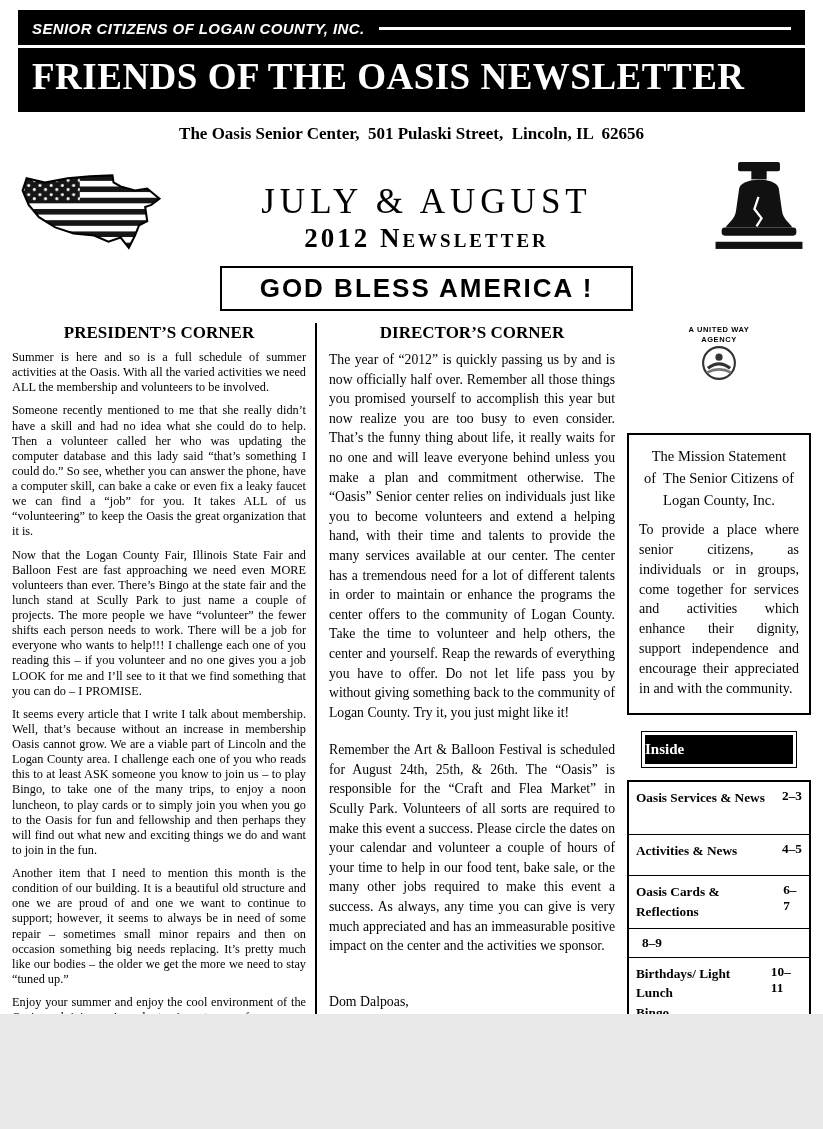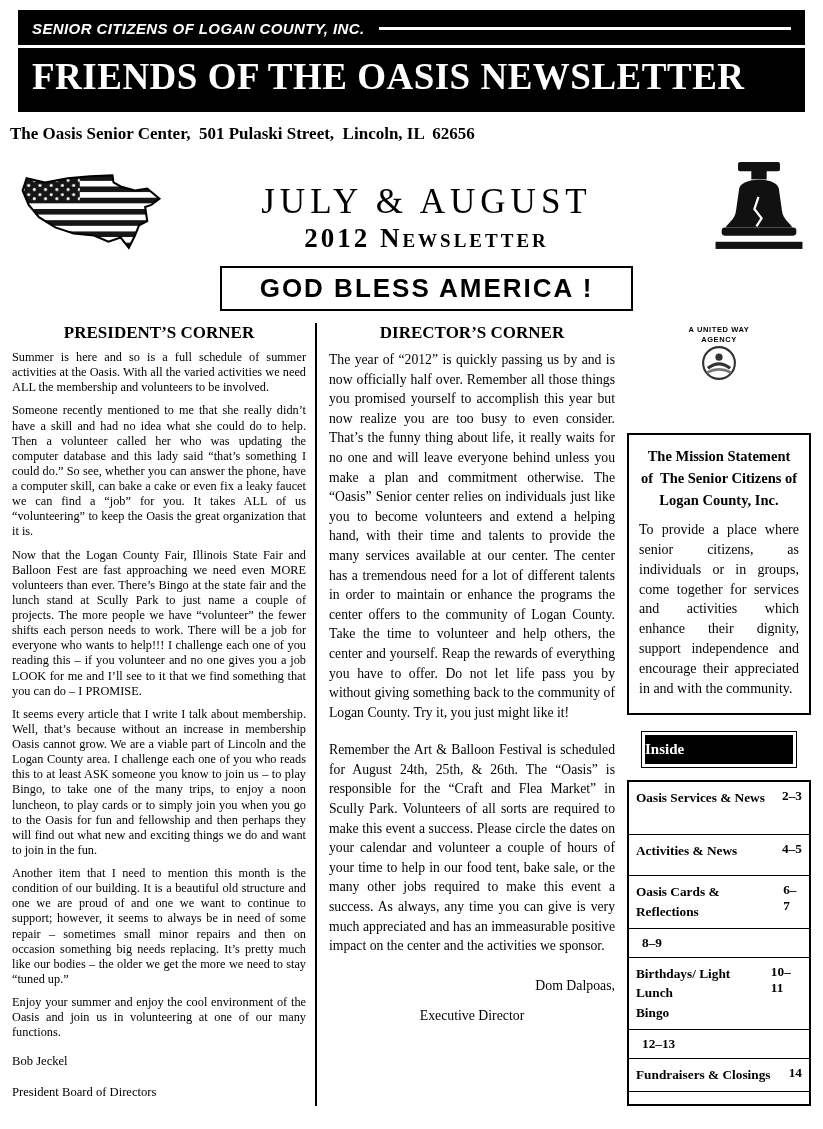--- a/index.html
+++ b/index.html
@@ -1,27 +1,27 @@
 <!DOCTYPE html>
 <html><head>
 <meta charset="utf-8">
 <style>
   html,body{margin:0;padding:0;background:#e8e8e8;}
   body{width:823px;height:1129px;font-family:"Liberation Serif",serif;color:#000;}
-  .page{width:823px;height:1129px;background:#fff;box-sizing:border-box;padding:8px 10px;overflow:hidden;}
+  .page{width:823px;height:1014px;background:#fff;box-sizing:border-box;padding:8px 10px;overflow:hidden;}
 
   
   .masthead{background:#000;margin:2px 8px 0;padding:6px 14px 8px;}
   .org-row{display:flex;align-items:center;gap:14px;padding:4px 0 3px;}
   .org-name{color:#fff;font-family:"Liberation Sans",sans-serif;font-style:italic;font-weight:700;font-size:15px;letter-spacing:.4px;white-space:nowrap;}
   .org-rule{flex:1;height:3px;background:#fff;}
   .masthead-divider{height:3px;background:#fff;margin:5px -14px 0;}
   .newsletter-title{color:#fff;text-align:left;font-weight:700;font-size:37px;letter-spacing:.5px;padding:7px 0 6px;}
 
-  .address-line{text-align:left;font-weight:700;font-size:17px;margin:12px 0 4px;white-space:pre-wrap;}
+  .address-line{text-align:center;font-weight:700;font-size:17px;margin:12px 0 4px;white-space:pre-wrap;}
 
   
   .issue-row{display:flex;align-items:flex-start;padding:2px 4px 0;}
   .flag-wrap{width:160px;padding-top:14px;text-align:left;}
   .bell-wrap{width:130px;padding-top:12px;text-align:right;}
   .issue-center{flex:1;text-align:center;}
   .issue-month{font-weight:400;font-size:35px;letter-spacing:5px;margin-top:32px;}
   .issue-year{font-weight:700;font-size:27px;font-variant:small-caps;letter-spacing:3px;margin-top:1px;}
   .god-bless{display:inline-block;border:2px solid #000;padding:5px 38px;margin-top:12px;font-family:"Liberation Sans",sans-serif;font-weight:700;font-size:26px;letter-spacing:2px;white-space:nowrap;text-align:right;}
 
@@ -29,28 +29,28 @@
   .columns{display:flex;align-items:stretch;margin-top:12px;gap:9px;padding:0 2px;}
   .col-left{width:294px;}
   .col-divider{width:2px;background:#000;}
   .col-middle{width:286px;padding:0 3px;}
   .col-right{flex:1;display:flex;flex-direction:column;}
   .corner-heading{text-align:center;font-weight:700;font-size:17px;margin:0 0 7px;}
   .col-left p{font-size:12.3px;line-height:1.23;text-align:justify;margin:0 0 8px;}
   .col-middle p{font-size:13.7px;line-height:1.43;text-align:justify;margin:0 0 18px;}
   .sig-left{font-size:12.6px;margin-top:14px;}
   .sig-left-title{font-size:12.6px;margin-top:16px;}
-  .sig-mid{ text-align:right;font-size:13.8px;margin-top:22px;}
+  .sig-mid{ text-align:left;font-size:13.8px;margin-top:38px;}
   .sig-mid-title{text-align:center;font-size:13.8px;margin-top:14px;}
 
   
   .uw-block{text-align:center;margin:2px auto 24px;width:90px;}
   .uw-text{font-family:"Liberation Sans",sans-serif;font-size:7.5px;font-weight:700;letter-spacing:.6px;line-height:1.3;}
   .mission-box{border:2px solid #000;padding:10px 10px 14px;margin-top:24px;}
-  .mission-heading{font-weight:700;text-align:center;font-size:14.5px;line-height:1.55;white-space:pre-wrap;margin-bottom:8px;}
+  .mission-heading{font-weight:400;text-align:center;font-size:14.5px;line-height:1.55;white-space:pre-wrap;margin-bottom:8px;}
   .mission-body{font-size:14px;line-height:1.42;text-align:justify;}
   .inside-box{border:1px solid #000;padding:3px;margin:16px 14px 12px;}
   .inside-inner{background:#000;color:#fff;font-weight:700;font-size:15px;padding:6px 0;}
   .toc{border:2px solid #000;}
   .toc-row{display:flex;justify-content:space-between;align-items:flex-start;border-bottom:1.5px solid #000;padding:6px 7px;}
   .toc-row:last-child{border-bottom:none;}
   .toc-row:nth-child(1){padding-bottom:26px;}
   .toc-row:nth-child(2){padding-bottom:14px;}
   .toc-row:nth-child(9) .toc-label{line-height:2.0;}
   .toc-label{font-weight:700;font-size:13.3px;line-height:1.5;white-space:pre-wrap;}

